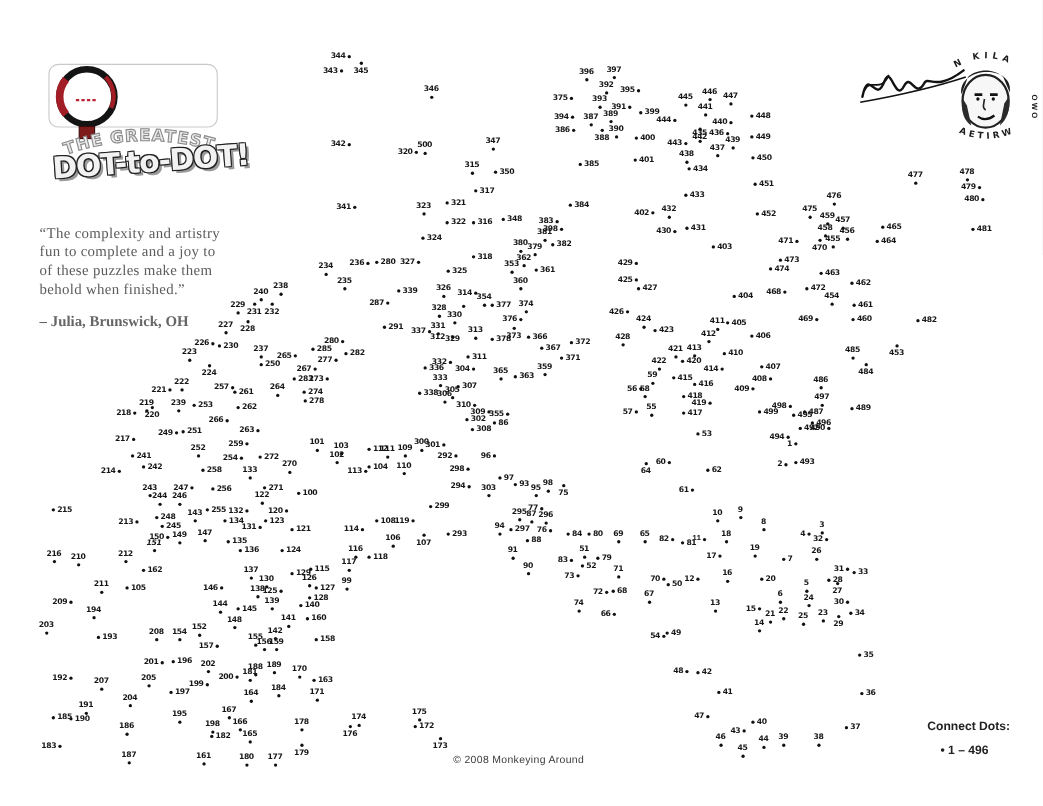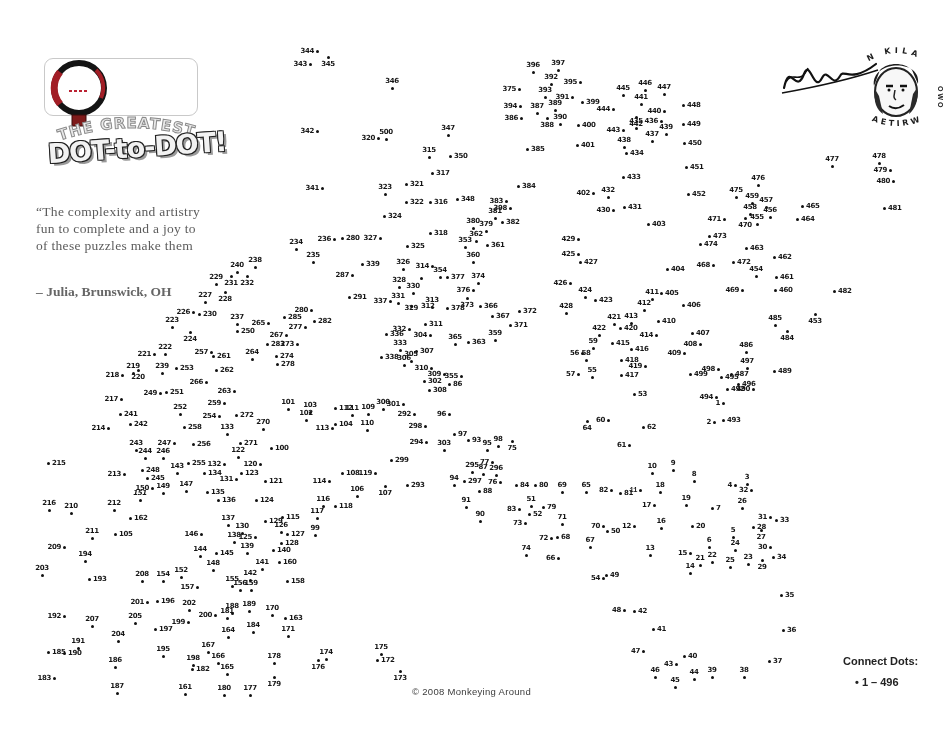--- a/index.html
+++ b/index.html
@@ -66,20 +66,21 @@
       <textPath href="#arcG" startOffset="4">THE GREATEST</textPath>
     </text>
   </svg>
 
   <div class="dotdot">DOT-to-DOT!</div>
 
   <div class="quote">
     <div>“The complexity and artistry</div>
     <div>fun to complete and a joy to</div>
     <div>of these puzzles make them</div>
+    <div>behold  when  finished.”</div>
   </div>
   <div class="quote-attr">– Julia, Brunswick, OH</div>
 
   <svg class="signature" width="100" height="55" viewBox="0 0 100 55">
     <path d="M4,40 C10,12 16,48 24,26 C30,10 34,46 42,30 C48,18 52,42 60,28 C64,20 70,36 96,16" fill="none" stroke="#121212" stroke-width="2.2" stroke-linecap="round"></path>
     <path d="M2,45 C30,40 62,34 98,22" fill="none" stroke="#121212" stroke-width="1.4"></path>
     <path d="M6,34 C12,22 20,38 28,20" fill="none" stroke="#121212" stroke-width="1.6"></path>
   </svg>
 
   <svg class="stamp" width="102" height="102" viewBox="0 0 102 102">
@@ -671,21 +672,21 @@
       <div class="plabel plabel-l" style="left: 446px; top: 286px;">376</div>
       <div class="pdot" style="left: 465.5px; top: 296.5px;"></div>
       <div class="plabel plabel-b" style="left: 452px; top: 301px;">373</div>
       <div class="pdot" style="left: 388.5px; top: 299.5px;"></div>
       <div class="plabel plabel-l" style="left: 363px; top: 297px;">337</div>
       <div class="pdot" style="left: 396.5px; top: 301.5px;"></div>
       <div class="plabel plabel-a" style="left: 383px; top: 292px;">331</div>
       <div class="pdot" style="left: 430.5px; top: 305.5px;"></div>
       <div class="plabel plabel-a" style="left: 417px; top: 296px;">313</div>
       <div class="pdot" style="left: 409.5px; top: 304.5px;"></div>
-      <div class="plabel plabel-r" style="left: 421px; top: 302px;">312</div>
+      <div class="plabel plabel-r" style="left: 391px; top: 302px;">312</div>
       <div class="pdot" style="left: 445.5px; top: 306.5px;"></div>
       <div class="plabel plabel-r" style="left: 451px; top: 304px;">378</div>
       <div class="pdot" style="left: 478.5px; top: 304.5px;"></div>
       <div class="plabel plabel-r" style="left: 484px; top: 302px;">366</div>
       <div class="pdot" style="left: 490.5px; top: 314.5px;"></div>
       <div class="plabel plabel-r" style="left: 496px; top: 312px;">367</div>
       <div class="pdot" style="left: 423.5px; top: 322.5px;"></div>
       <div class="plabel plabel-r" style="left: 429px; top: 320px;">311</div>
       <div class="pdot" style="left: 407.5px; top: 327.5px;"></div>
       <div class="plabel plabel-l" style="left: 382px; top: 325px;">332</div>

